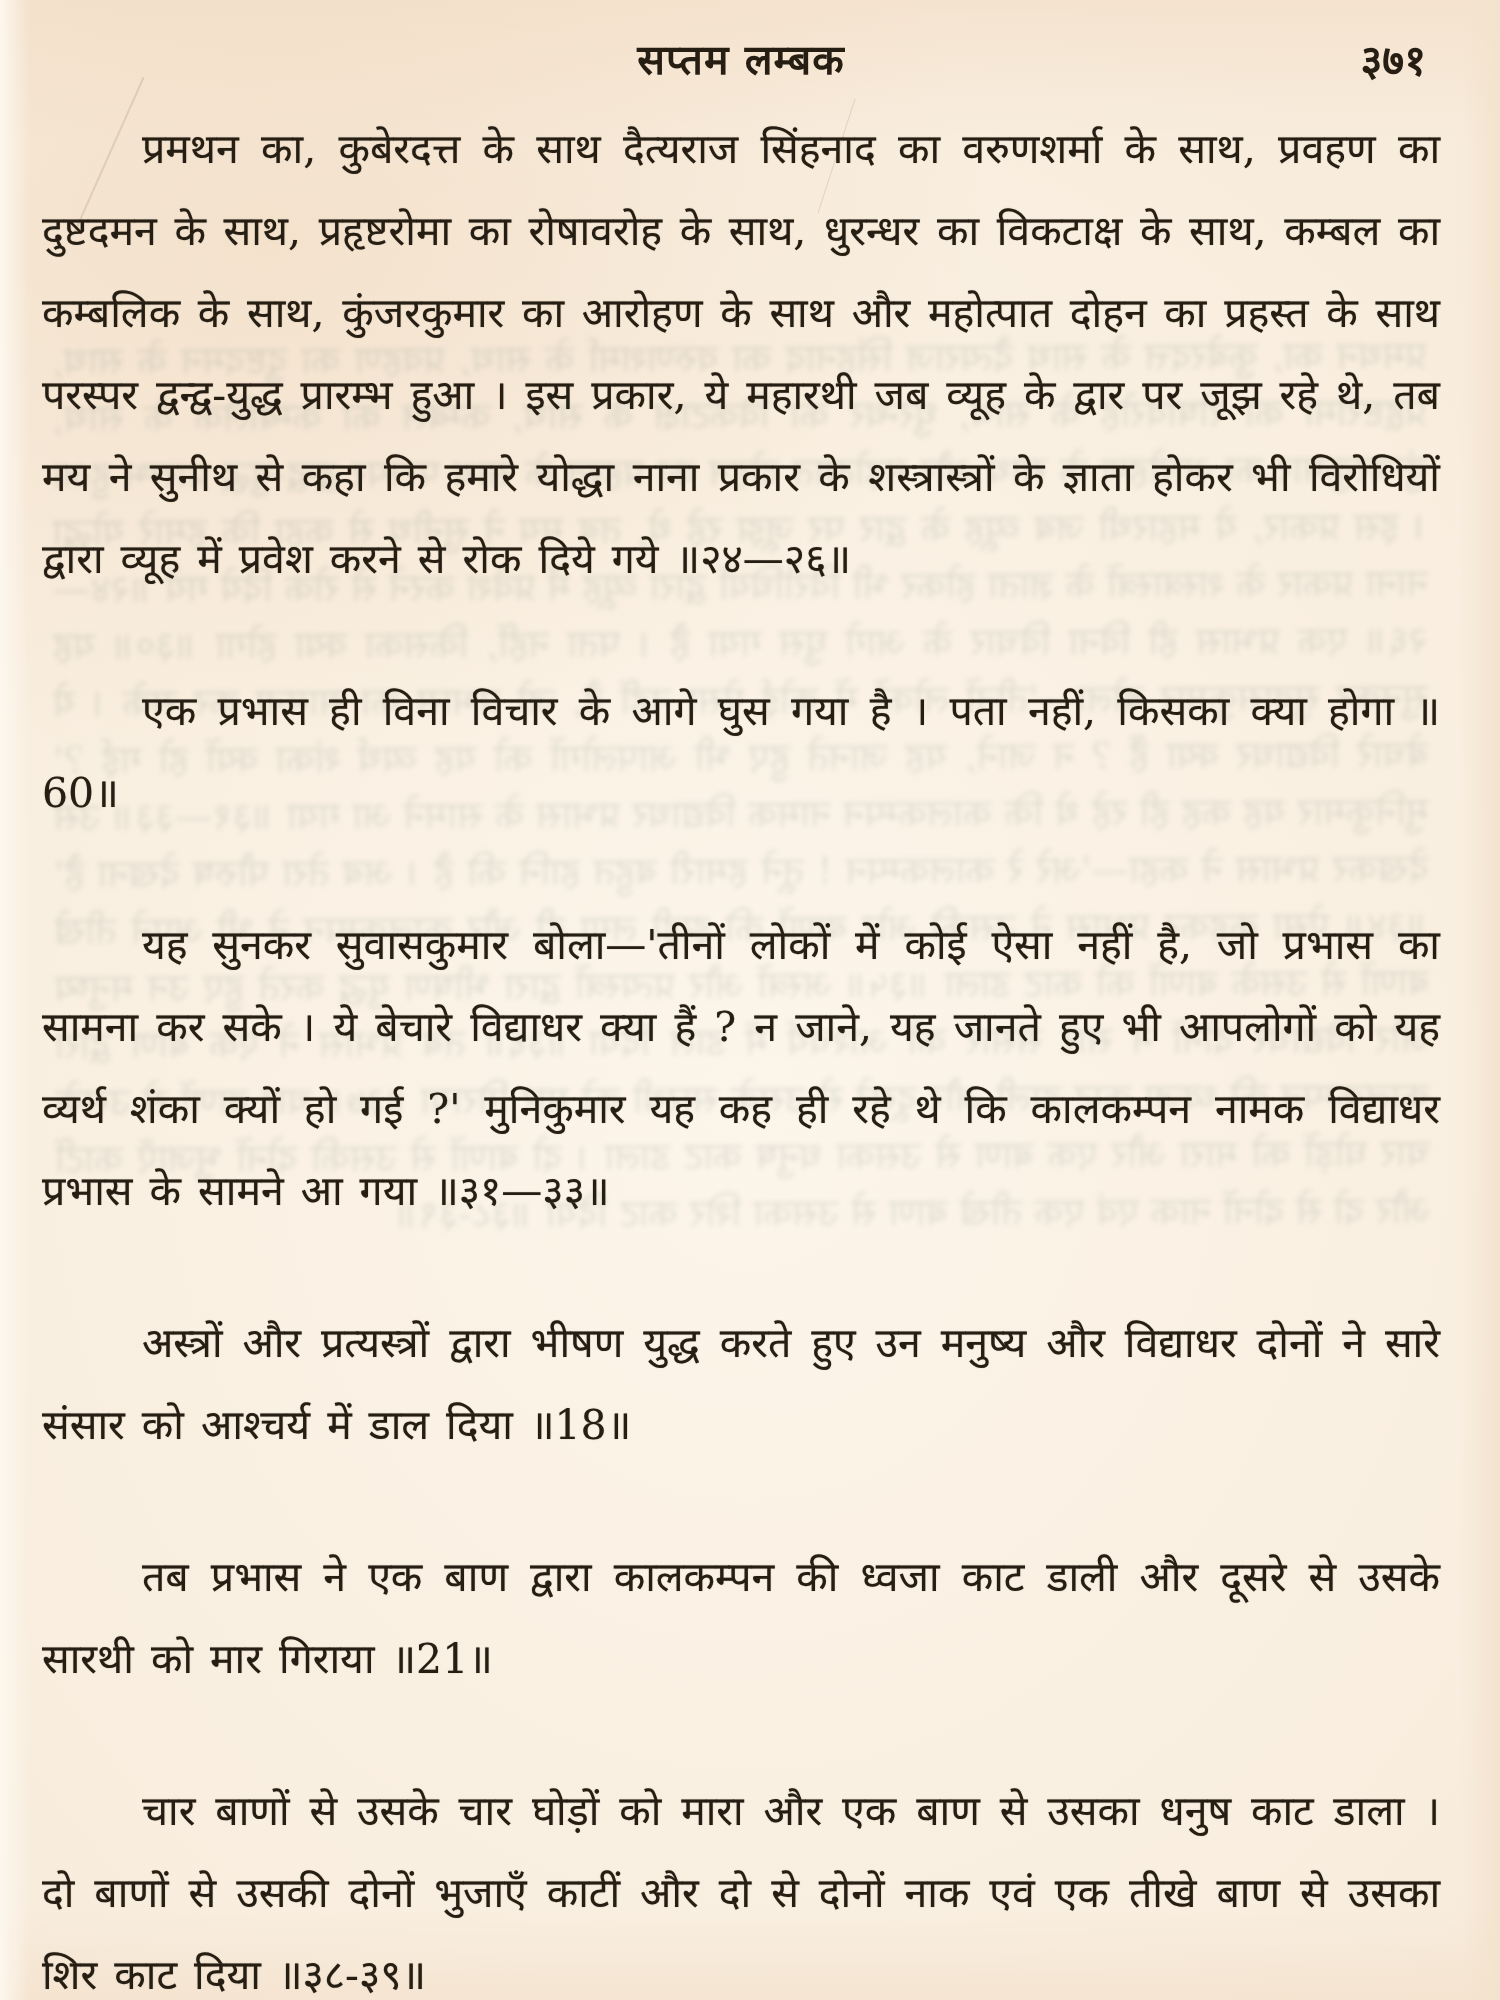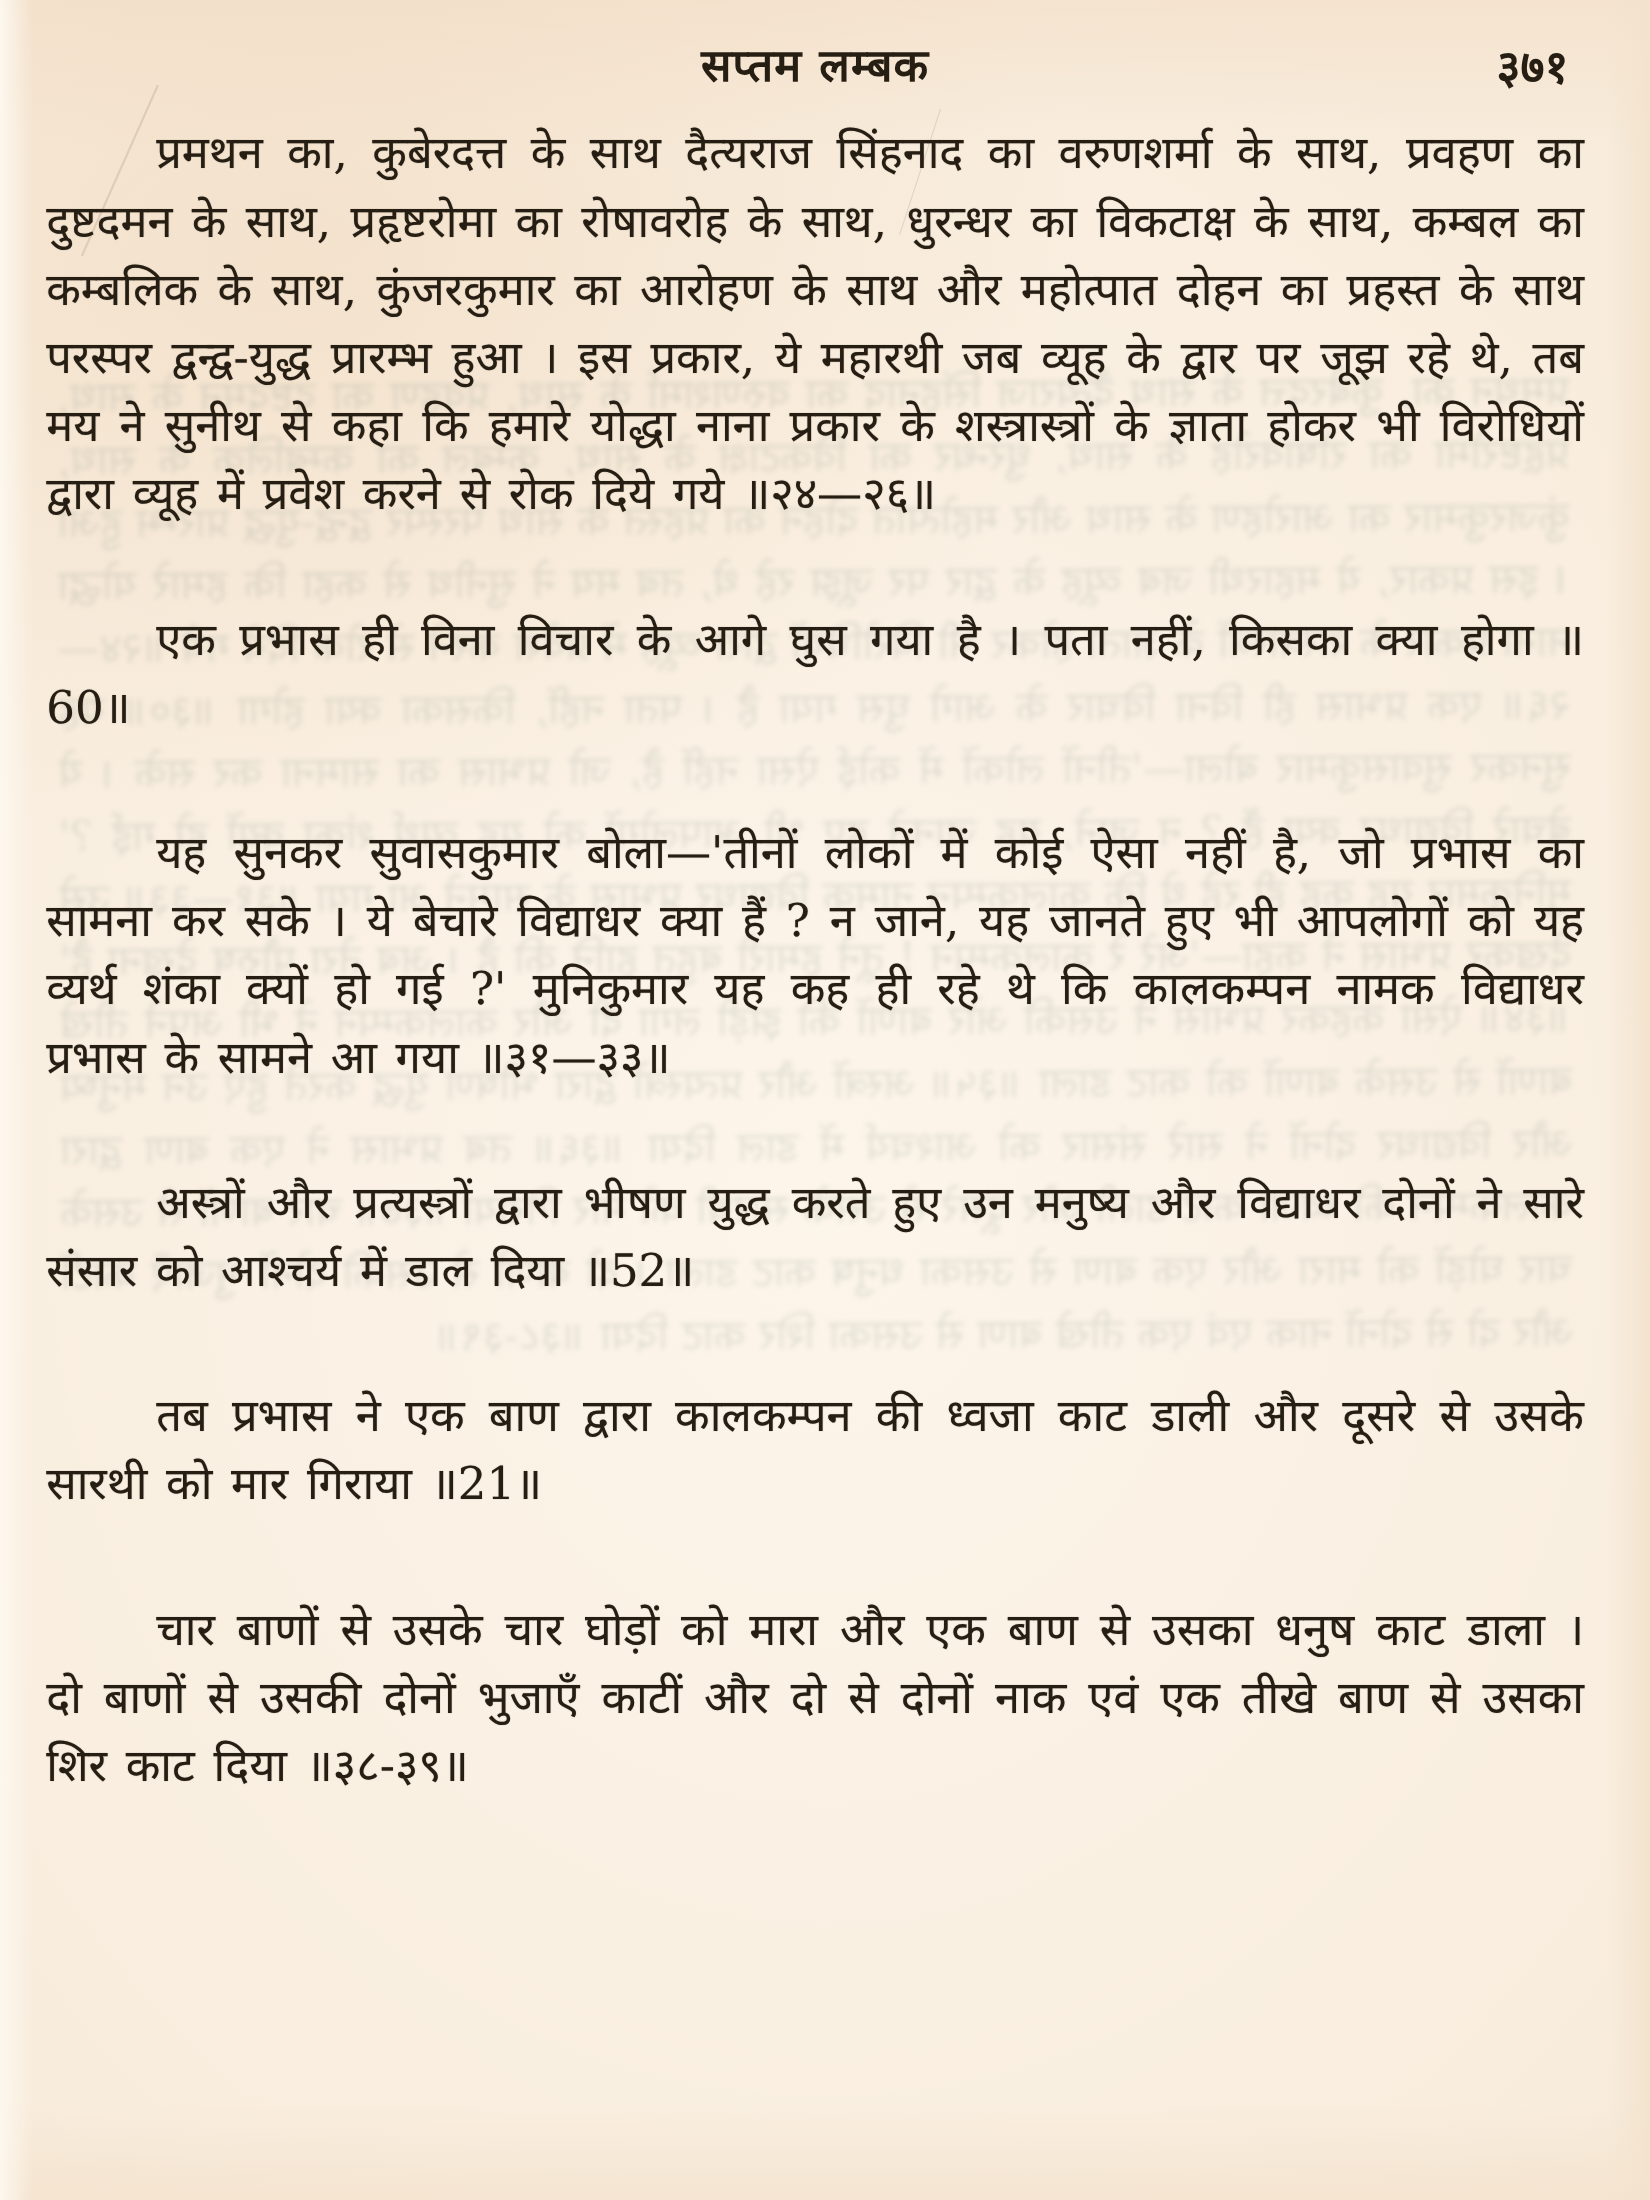--- a/index.html
+++ b/index.html
@@ -71,21 +71,21 @@
     position: absolute;
     right: 14px; top: 0;
     font-size: 42px;
     font-weight: bold;
     text-align: center;
   }
 
   .body-text p {
     margin: 0 0 70px 0;
     font-size: 41px;
-    line-height: 62px;
+    line-height: 82px;
     text-align: justify;
     text-indent: 100px;
     text-shadow: 0 0 1px rgba(38,30,19,.45);
     word-spacing: 4px;
   }
   .body-text p:last-child { margin-bottom: 16px; }
 </style>
 </head>
 <body>
 
@@ -100,19 +100,19 @@
 
     <div class="page-header">
       <div class="title">सप्तम लम्बक</div>
       <div class="page-number">३७१</div>
     </div>
 
     <div class="body-text">
       <p>प्रमथन का, कुबेरदत्त के साथ दैत्यराज सिंहनाद का वरुणशर्मा के साथ, प्रवहण का दुष्टदमन के साथ, प्रहृष्टरोमा का रोषावरोह के साथ, धुरन्धर का विकटाक्ष के साथ, कम्बल का कम्बलिक के साथ, कुंजरकुमार का आरोहण के साथ और महोत्पात दोहन का प्रहस्त के साथ परस्पर द्वन्द्व-युद्ध प्रारम्भ हुआ ।  इस प्रकार,  ये महारथी जब व्यूह के द्वार पर जूझ रहे थे, तब मय ने सुनीथ से कहा कि हमारे योद्धा नाना प्रकार के शस्त्रास्त्रों के ज्ञाता होकर भी विरोधियों द्वारा व्यूह में प्रवेश करने से रोक दिये गये ॥२४—२६॥</p>
       <p>एक प्रभास ही विना विचार के आगे घुस गया है ।  पता नहीं,  किसका क्या होगा ॥60॥</p>
       <p>यह सुनकर सुवासकुमार बोला—'तीनों लोकों में कोई ऐसा नहीं है,  जो प्रभास का सामना कर सके ।  ये बेचारे विद्याधर क्या हैं ?  न जाने, यह जानते हुए भी आपलोगों को यह व्यर्थ शंका क्यों हो गई ?' मुनिकुमार यह कह ही रहे थे कि कालकम्पन नामक विद्याधर प्रभास के सामने आ गया ॥३१—३३॥</p>
-      <p>अस्त्रों और प्रत्यस्त्रों द्वारा भीषण युद्ध करते हुए  उन मनुष्य और विद्याधर दोनों ने सारे संसार को आश्चर्य में डाल दिया ॥52॥</p>
+      <p>अस्त्रों और प्रत्यस्त्रों द्वारा भीषण युद्ध करते हुए  उन मनुष्य और विद्याधर दोनों ने सारे संसार को आश्चर्य में डाल दिया ॥18॥</p>
       <p>तब प्रभास ने एक बाण द्वारा कालकम्पन की ध्वजा काट डाली और दूसरे से उसके सारथी को मार गिराया ॥21॥</p>
       <p>चार बाणों से उसके चार घोड़ों  को  मारा और  एक बाण  से  उसका धनुष काट डाला ।  दो बाणों से  उसकी दोनों भुजाएँ काटीं और दो से  दोनों नाक एवं एक तीखे बाण से उसका शिर काट दिया ॥३८-३९॥</p>
     </div>
 
   </div>
 </div>
 
 </body></html>

